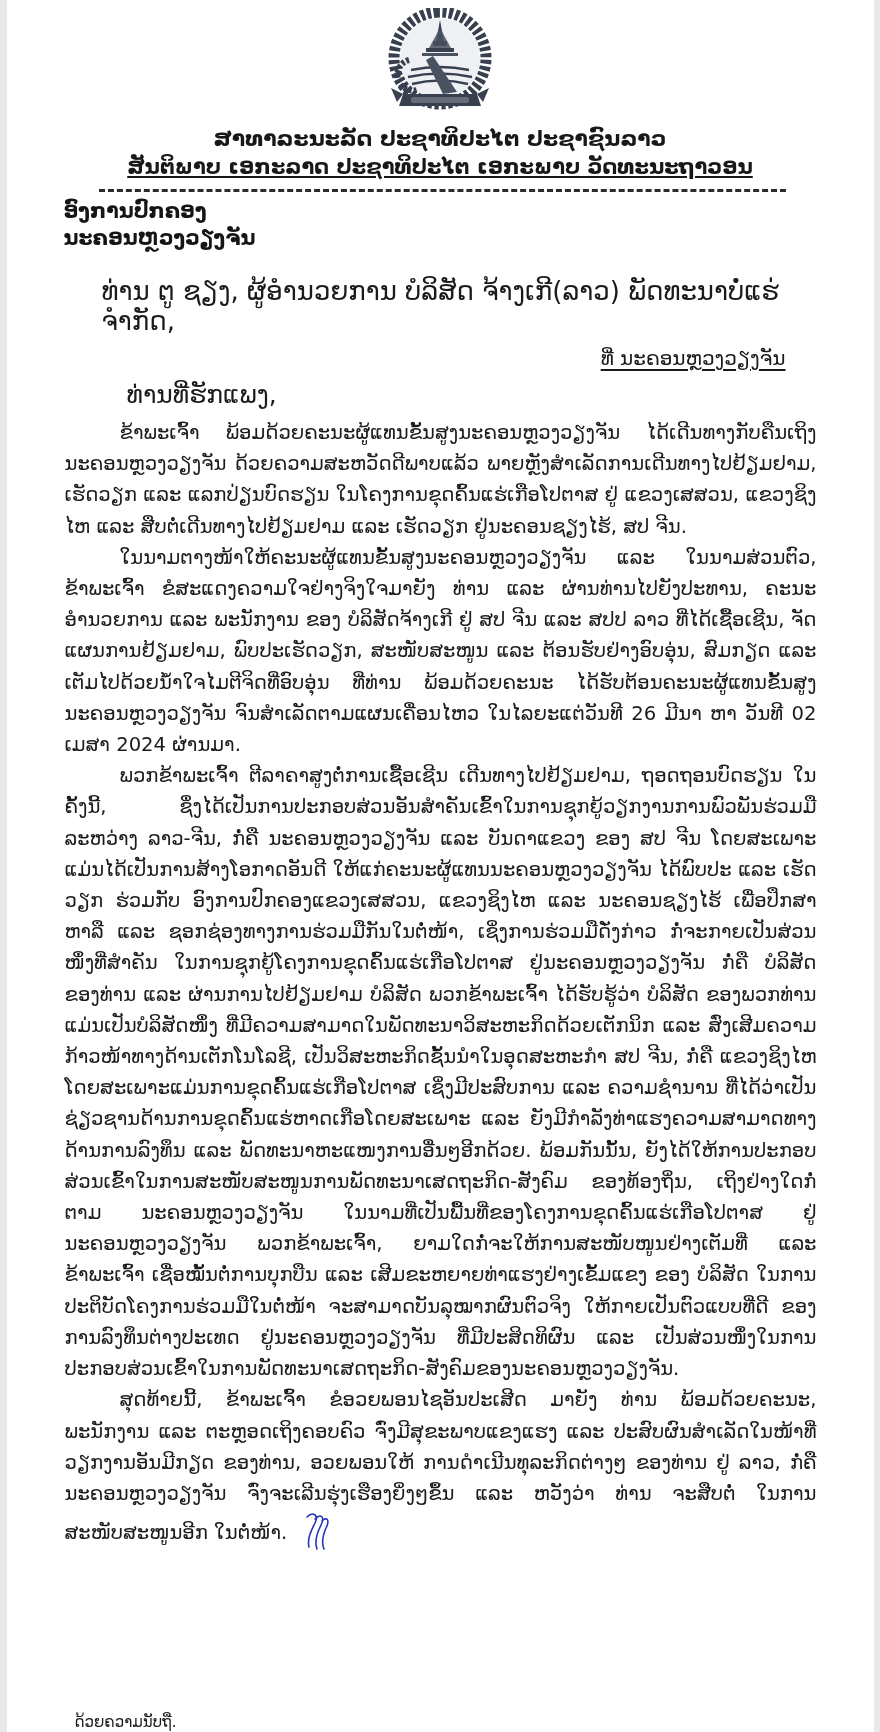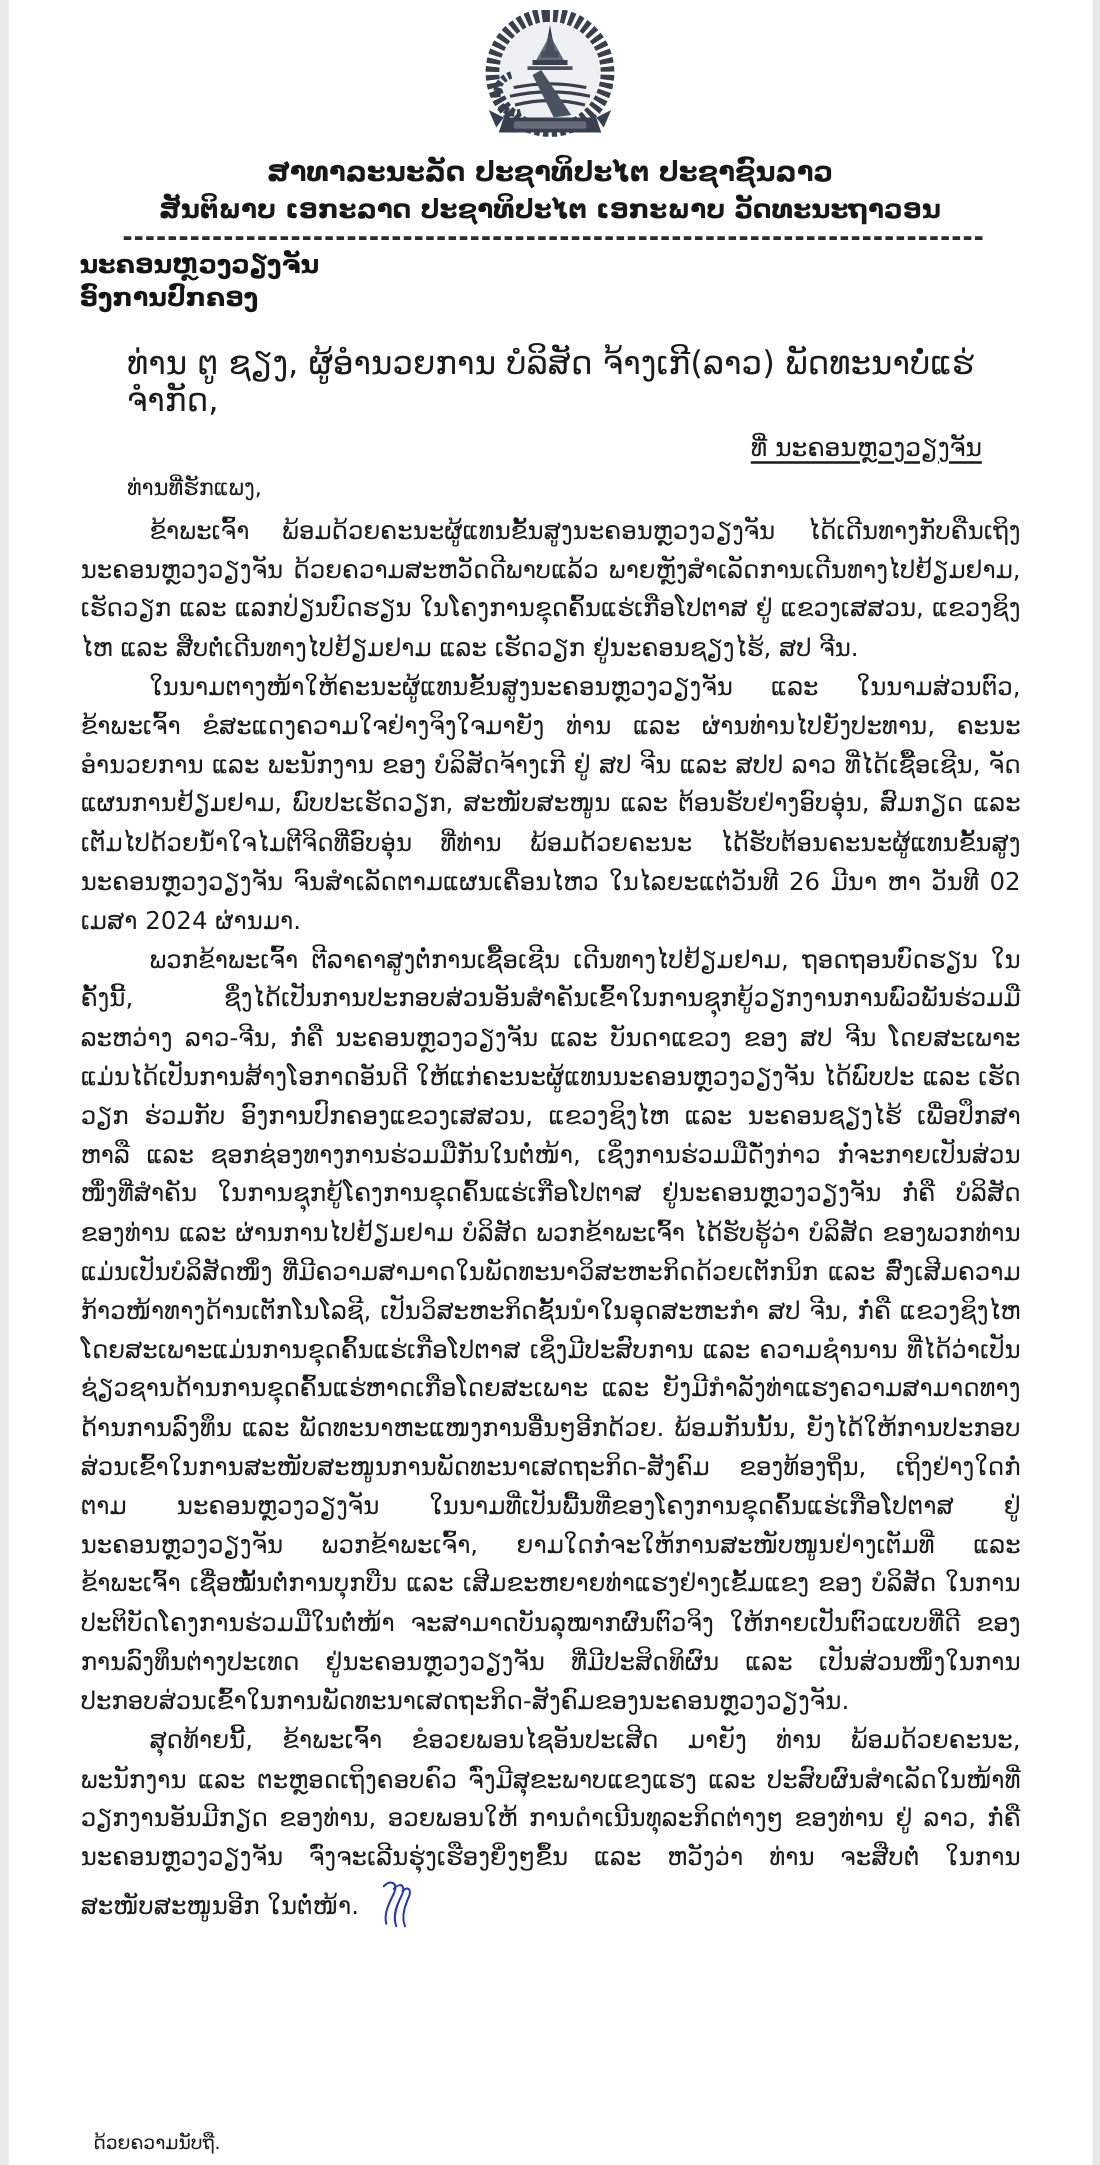--- a/index.html
+++ b/index.html
@@ -4,27 +4,27 @@
 <style>
   html,body{margin:0;padding:0;background:#e8e8e8;}
   .page{
     width:867px;height:1732px;margin:0 auto;background:#ffffff;
     font-family:"DejaVu Sans","Liberation Sans",sans-serif;
     color:#1b1b1b;position:relative;overflow:hidden;
   }
   .emblem-wrap{text-align:center;padding-top:8px;}
   .emblem-wrap svg{display:inline-block;}
   .hdr1{text-align:center;font-size:22px;font-weight:bold;margin:8px 0 2px;color:#181818;}
-  .hdr2{text-align:center;font-size:21px;font-weight:bold;margin:4px 15px 0;color:#181818;}
+  .hdr2{text-align:center;font-size:21px;font-weight:bold;margin:4px 15px 0;color:#181818;text-decoration:underline;}
   .sep{margin:10px 88px 0 92px;border-top:3px dashed #2b2b2b;height:0;}
   .sender{margin:6px 0 0 57px;font-weight:bold;font-size:20.5px;line-height:27px;color:#151515;}
   .recipient{margin:24px 60px 0 95px;font-size:26px;}
   .place-ref{text-align:right;margin:10px 88px 0 0;font-size:20px;}
   .place-ref span{text-decoration:underline;text-underline-offset:4px;font-weight:400;}
-  .salutation{margin:10px 0 0 95px;font-size:18px;}
+  .salutation{margin:10px 0 0 120px;font-size:25px;}
   .body{margin:8px 57px 0 58px;font-size:19.6px;line-height:31.2px;text-align:justify;}
   .para{text-indent:55px;margin:0;padding:0;}
   .initials-icon{display:inline-block;vertical-align:-14px;margin-left:6px;}
   .closing{margin:160px 0 0 68px;font-size:15px;}
   .date-line{text-align:right;margin:14px 128px 0 0;font-size:20px;}
   .hand-day{display:inline-block;transform:skewX(-14deg) translateY(1px);
     font-style:italic;letter-spacing:1px;font-size:21px;color:#2c2c34;padding:0 4px;}
 </style>
 </head>
 <body>
@@ -58,22 +58,22 @@
       <path d="M96,86 L108,80 L102,94 Z" fill="#384050"></path>
     </svg>
   </div>
 
   <div class="hdr1">ສາທາລະນະລັດ ປະຊາທິປະໄຕ ປະຊາຊົນລາວ</div>
   <div class="hdr2">ສັນຕິພາບ ເອກະລາດ ປະຊາທິປະໄຕ ເອກະພາບ ວັດທະນະຖາວອນ</div>
 
   <div class="sep"></div>
 
   <div class="sender">
+    <div>ອົງການປົກຄອງ</div>
     <div>ນະຄອນຫຼວງວຽງຈັນ</div>
-    <div>ອົງການປົກຄອງ</div>
   </div>
 
   <div class="recipient">ທ່ານ ຕູ ຊຽງ, ຜູ້ອຳນວຍການ ບໍລິສັດ ຈ້າງເກີ(ລາວ) ພັດທະນາບໍ່ແຮ່ ຈຳກັດ,</div>
 
   <div class="place-ref">
     <span>ທີ່ ນະຄອນຫຼວງວຽງຈັນ</span>
   </div>
 
   <div class="salutation">ທ່ານທີ່ຮັກແພງ,</div>
 

